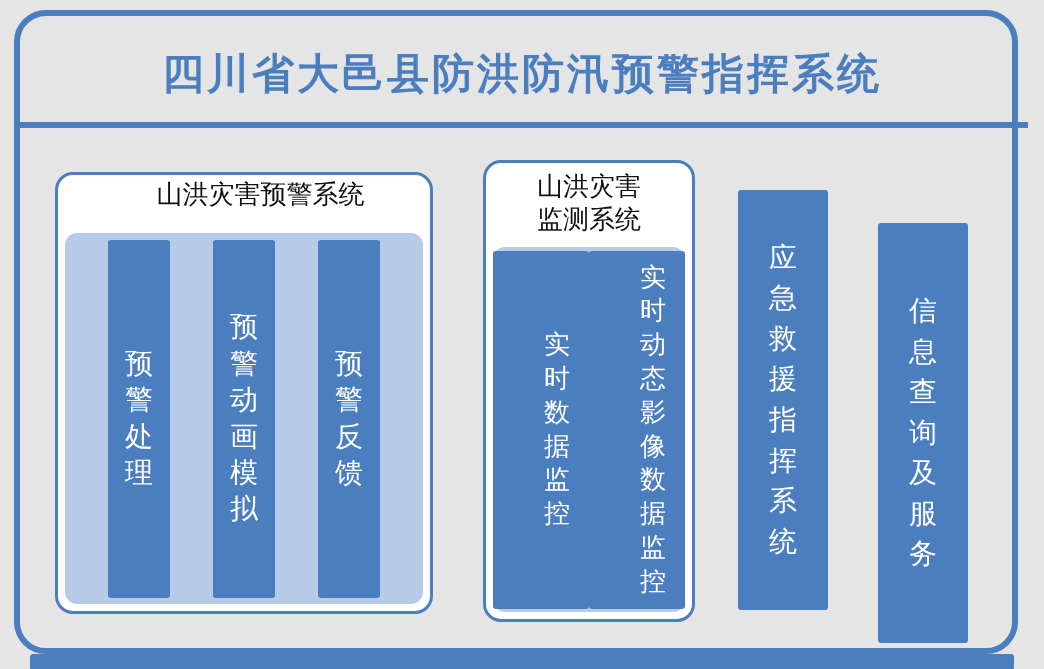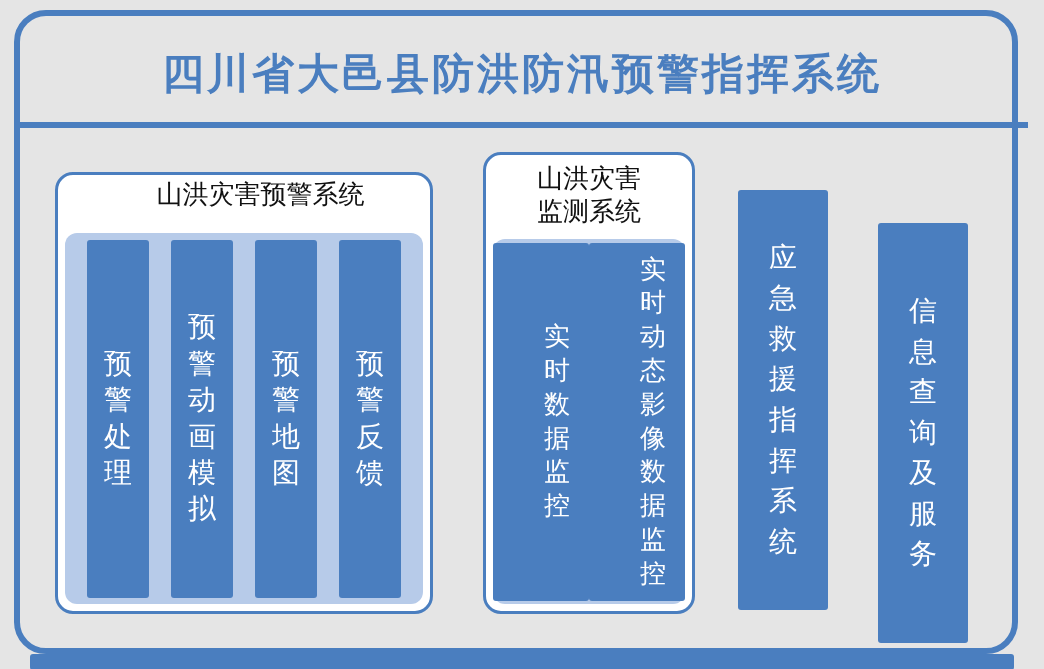--- a/index.html
+++ b/index.html
@@ -48,21 +48,21 @@
     box-sizing: border-box;
   }
   .group-header {
     color: #111111;
     font-size: 26px;
     text-align: center;
     line-height: 1.25;
   }
   .group-warning { left: 55px; top: 172px; width: 378px; height: 442px; }
   .group-warning .group-header { margin-top: 4px; padding-left: 33px; }
-  .group-monitoring { left: 483px; top: 152px; width: 212px; height: 462px; }
+  .group-monitoring { left: 483px; top: 160px; width: 212px; height: 462px; }
   .group-monitoring .group-header { width: 112px; margin: 8px auto 0; }
 
   .light-panel {
     position: absolute;
     left: 7px; right: 7px; bottom: 7px;
     background: #b7cbe9;
     border-radius: 12px;
     display: flex;
     justify-content: space-evenly;
     align-items: center;
@@ -120,23 +120,20 @@
   <div class="group group-warning">
     <div class="group-header">山洪灾害预警系统</div>
     <div class="light-panel">
       <div class="bar bar-warning">
         <div class="vtext">预警处理</div>
       </div>
       <div class="bar bar-warning">
         <div class="vtext">预警动画模拟</div>
       </div>
       <div class="bar bar-warning">
-        <div class="vtext">预警地图</div>
-      </div>
-      <div class="bar bar-warning">
         <div class="vtext">预警反馈</div>
       </div>
     </div>
   </div>
 
   <div class="group group-monitoring">
     <div class="group-header">山洪灾害监测系统</div>
     <div class="light-panel">
       <div class="bar bar-monitoring">
         <div class="vtext">实时数据监控</div>

